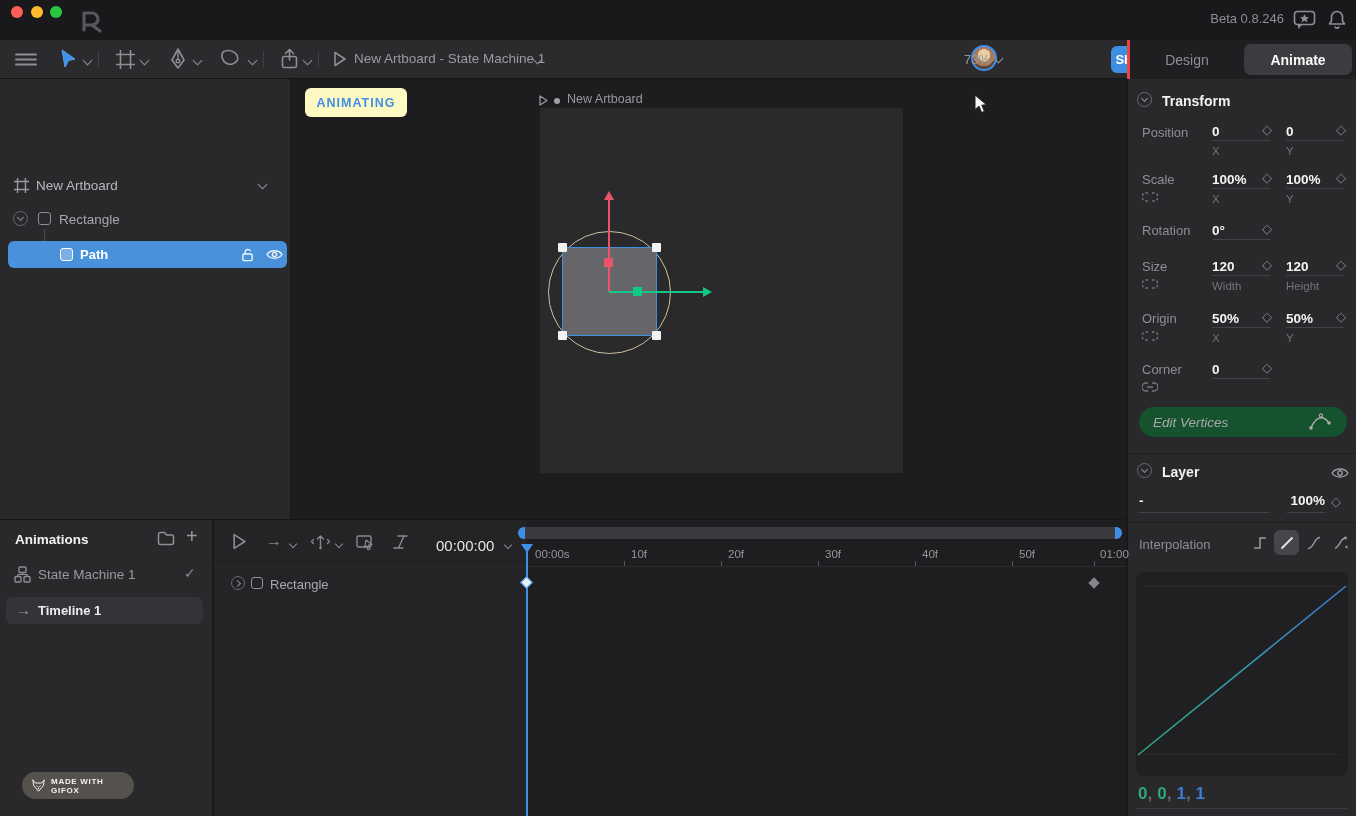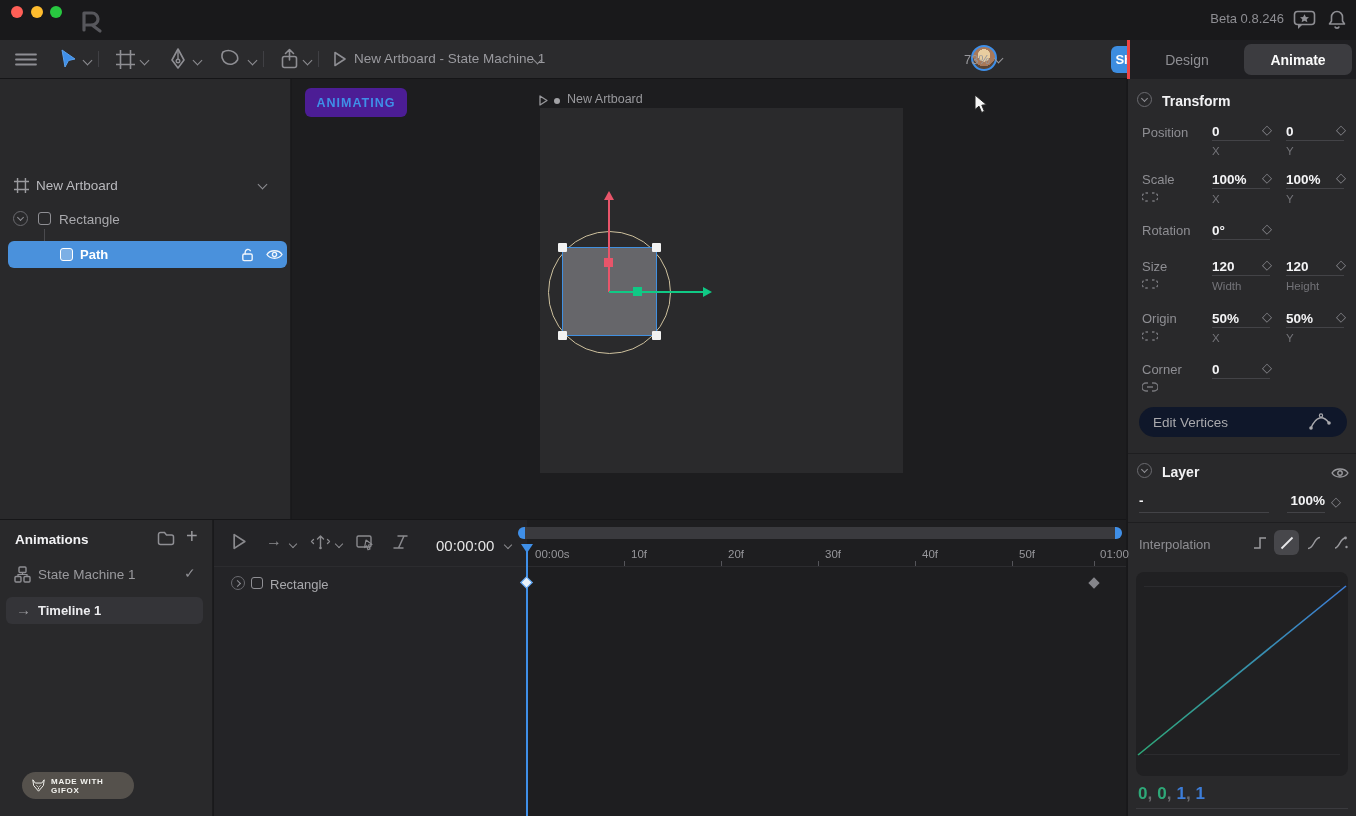--- a/index.html
+++ b/index.html
@@ -44,22 +44,22 @@
   .tree-label{color:#a9a9ad;font-size:13.5px;}
   .path-row{left:8px;top:162px;width:279px;height:27px;background:#4a91dc;border-radius:6px;}
   .anim-sel{left:6px;top:597px;width:197px;height:27px;background:#343438;border-radius:6px;}
   
   .sec-title{color:#f2f2f4;font-size:14px;font-weight:700;}
   .plabel{color:#8e8e93;font-size:13px;}
   .cell{width:58px;border-bottom:1px solid #434347;height:19px;box-sizing:border-box;}
   .cell .v{color:#f4f4f6;font-size:13.5px;font-weight:700;}
   .kd{position:absolute;right:-2px;top:1px;color:#8a8a8f;font-size:13px;line-height:13px;}
   .subl{color:#737378;font-size:11.5px;}
-  .pill-btn{left:1138px;width:208px;height:30px;background:#0f172a;border-radius:15px;color:#a9a9ad;font-size:13.5px;
-            display:flex;align-items:center;padding:0 14px;box-sizing:border-box;}
+  .pill-btn{left:1138px;width:208px;height:30px;background:#14532d;border-radius:15px;color:#a9a9ad;font-size:13.5px;
+            display:flex;align-items:center;padding:0 14px;box-sizing:border-box;font-style:italic;}
   .interp-btn{width:25px;height:25px;border-radius:6px;display:flex;align-items:center;justify-content:center;color:#9a9a9e;}
   .interp-btn.sel{background:#47474b;color:#e8e8ea;}
   .curve-panel{left:1135px;top:572px;width:212px;height:204px;background:#202022;border-radius:8px;}
   .cubic{font-size:17px;font-weight:700;}
   
   .tl-ico{color:#8a8a8e;}
   .ruler-label{color:#97979b;font-size:11.5px;}
   .tick{width:1px;height:5px;background:#55555a;}
   .scrubber{left:304px;top:7px;width:604px;height:12px;background:#3a3a3e;border-radius:6px;}
   .scrub-cap{width:7px;height:12px;background:#3f8fe8;}
@@ -179,21 +179,21 @@
       </svg>
       <svg class="abs" style="left:258px;top:7px" width="17" height="13" viewBox="0 0 17 13">
         <path d="M1,6.5 C4,1.5 13,1.5 16,6.5 C13,11.5 4,11.5 1,6.5 Z" fill="none" stroke="#eef4fb" stroke-width="1.4"></path>
         <circle cx="8.5" cy="6.5" r="2.1" fill="none" stroke="#eef4fb" stroke-width="1.4"></circle>
       </svg>
     </div>
   </div>
   <div class="abs hsep"></div>
 
   <div class="abs canvas">
-    <div class="abs" style="left:13px;top:9px;width:102px;height:29px;background:#4c1d95;border-radius:6px;display:flex;align-items:center;justify-content:center;color:#3f8fe8;font-size:12.5px;font-weight:700;letter-spacing:1px">ANIMATING</div>
+    <div class="abs" style="left:13px;top:9px;width:102px;height:29px;background:#fef9c3;border-radius:6px;display:flex;align-items:center;justify-content:center;color:#3f8fe8;font-size:12.5px;font-weight:700;letter-spacing:1px">ANIMATING</div>
 
     <svg class="abs" style="left:247px;top:16px" width="9" height="11" viewBox="0 0 9 11">
       <path d="M1,1 L8,5.5 L1,10 Z" fill="none" stroke="#98989c" stroke-width="1.3" stroke-linejoin="round"></path>
     </svg>
     <div class="abs" style="left:262px;top:19px;width:6px;height:6px;border-radius:50%;background:#a2a2a6"></div>
     <div class="abs" style="left:275px;top:13px;color:#98989c;font-size:12.5px">New Artboard</div>
 
     <div class="abs artboard"></div>
 
     <div class="abs" style="left:256px;top:152px;width:121px;height:121px;border:1px solid #cec19e;border-radius:50%"></div>

